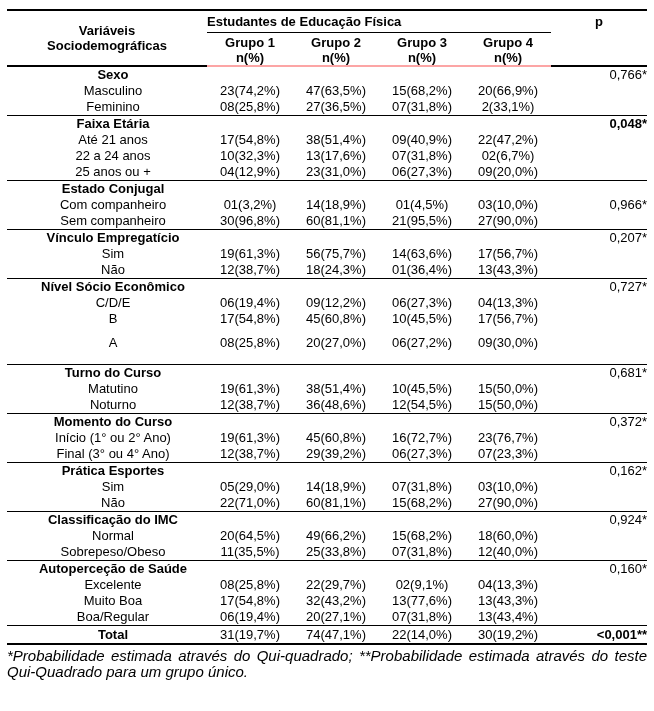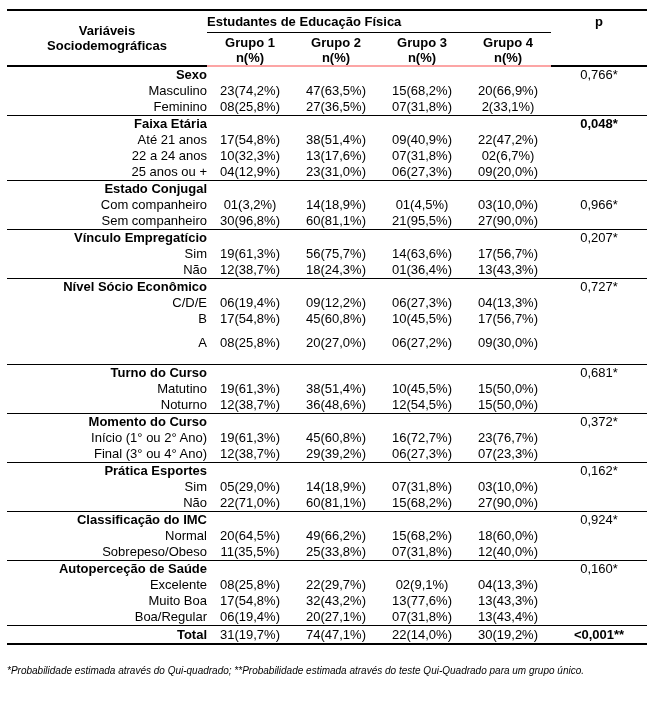--- a/index.html
+++ b/index.html
@@ -38,36 +38,36 @@
     text-align: center; vertical-align: top; line-height: 21px;
     border-top: 2px solid #000; border-bottom: 2px solid #000;
   }
   th.h-group {
     text-align: center; vertical-align: top;
     border-bottom: 2px solid #fca5a5; padding-top: 2px;
   }
   th.h-group div { line-height: 15px; }
 
   tbody td { padding: 0; line-height: 16px; vertical-align: bottom; }
-  td.var   { text-align: right; padding-left: 12px; overflow: hidden; white-space: nowrap; }
+  td.var   { text-align: center; padding-left: 12px; overflow: hidden; white-space: nowrap; }
   td.title { font-weight: bold; }
   td.val   { text-align: center; white-space: nowrap; }
-  td.pcell { text-align: center; white-space: nowrap; }
+  td.pcell { text-align: right; white-space: nowrap; }
   .bold    { font-weight: bold; }
 
   tr.sec-end td   { border-bottom: 1px solid #000; }
   tr.gap-before td{ padding-top: 8px; }
   tr.pad-bottom td{ padding-bottom: 13px; }
   tr.total td     { border-bottom: 2px solid #000; line-height: 17px; }
 
   .footnote {
     width: 640px;
-    margin-top: 18px;
+    margin-top: 3px;
     font-style: italic;
-    font-size: 10px;
+    font-size: 15px;
     line-height: 15.5px;
     text-align: justify;
   }
 </style>
 </head>
 <body>
 
 <div class="sheet">
   <table class="stats">
     <colgroup>

